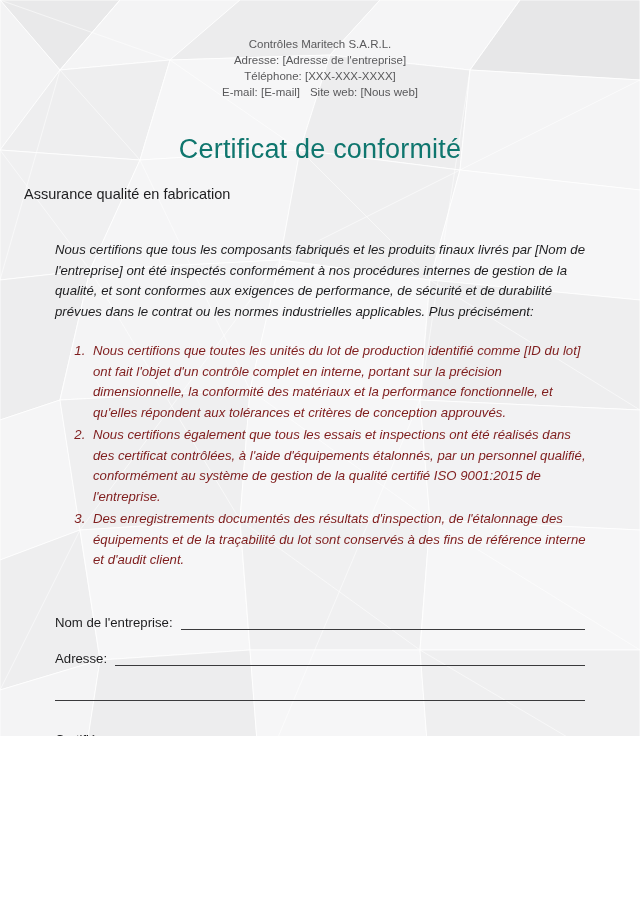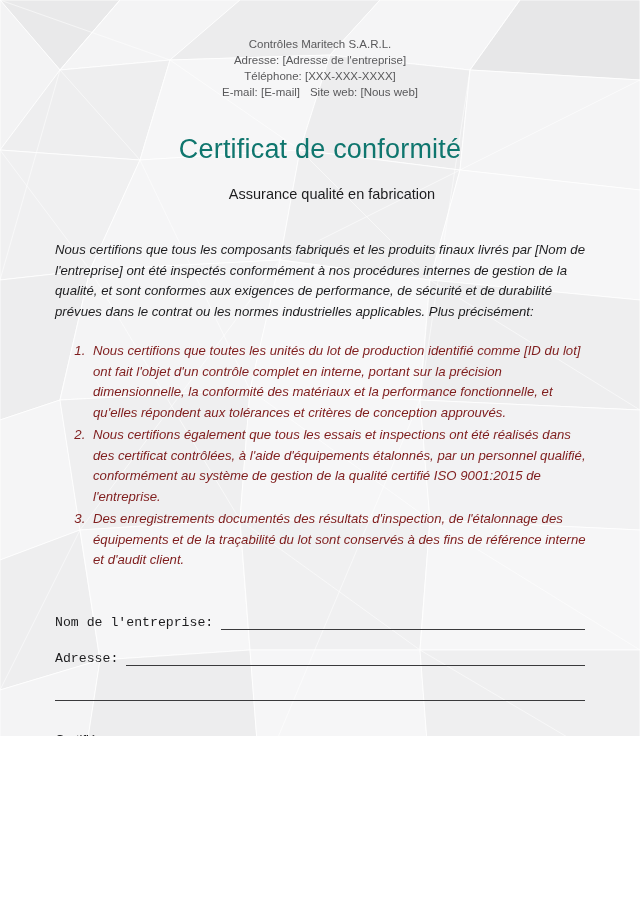--- a/index.html
+++ b/index.html
@@ -54,21 +54,21 @@
 
   .doc-title {
     text-align: center;
     margin-top: 34px;
     font-size: 27px;
     color: #0f766e;
     font-weight: normal;
     letter-spacing: 0.2px;
   }
   .doc-subtitle {
-    text-align: center;
+    text-align: left;
     margin-top: 21px;
     font-size: 14.5px;
     color: #1d1d1f;
     padding-left: 24px;
   }
 
   .body-wrap {
     margin: 38px 48px 0 55px;
     font-style: italic;
   }
@@ -86,21 +86,20 @@
     line-height: 20.5px;
     color: #7f1d1d;
   }
   ol.clauses li {
     margin-bottom: 2px;
     padding-left: 4px;
   }
 
   .fields {
     margin: 44px 55px 0 55px;
-    font-family: Liberation Mono, monospace;
   }
   .field-row {
     display: flex;
     align-items: flex-end;
     font-size: 13.2px;
     color: #1d1d1f;
     margin-bottom: 21px;
   }
   .field-label {
     white-space: nowrap;

